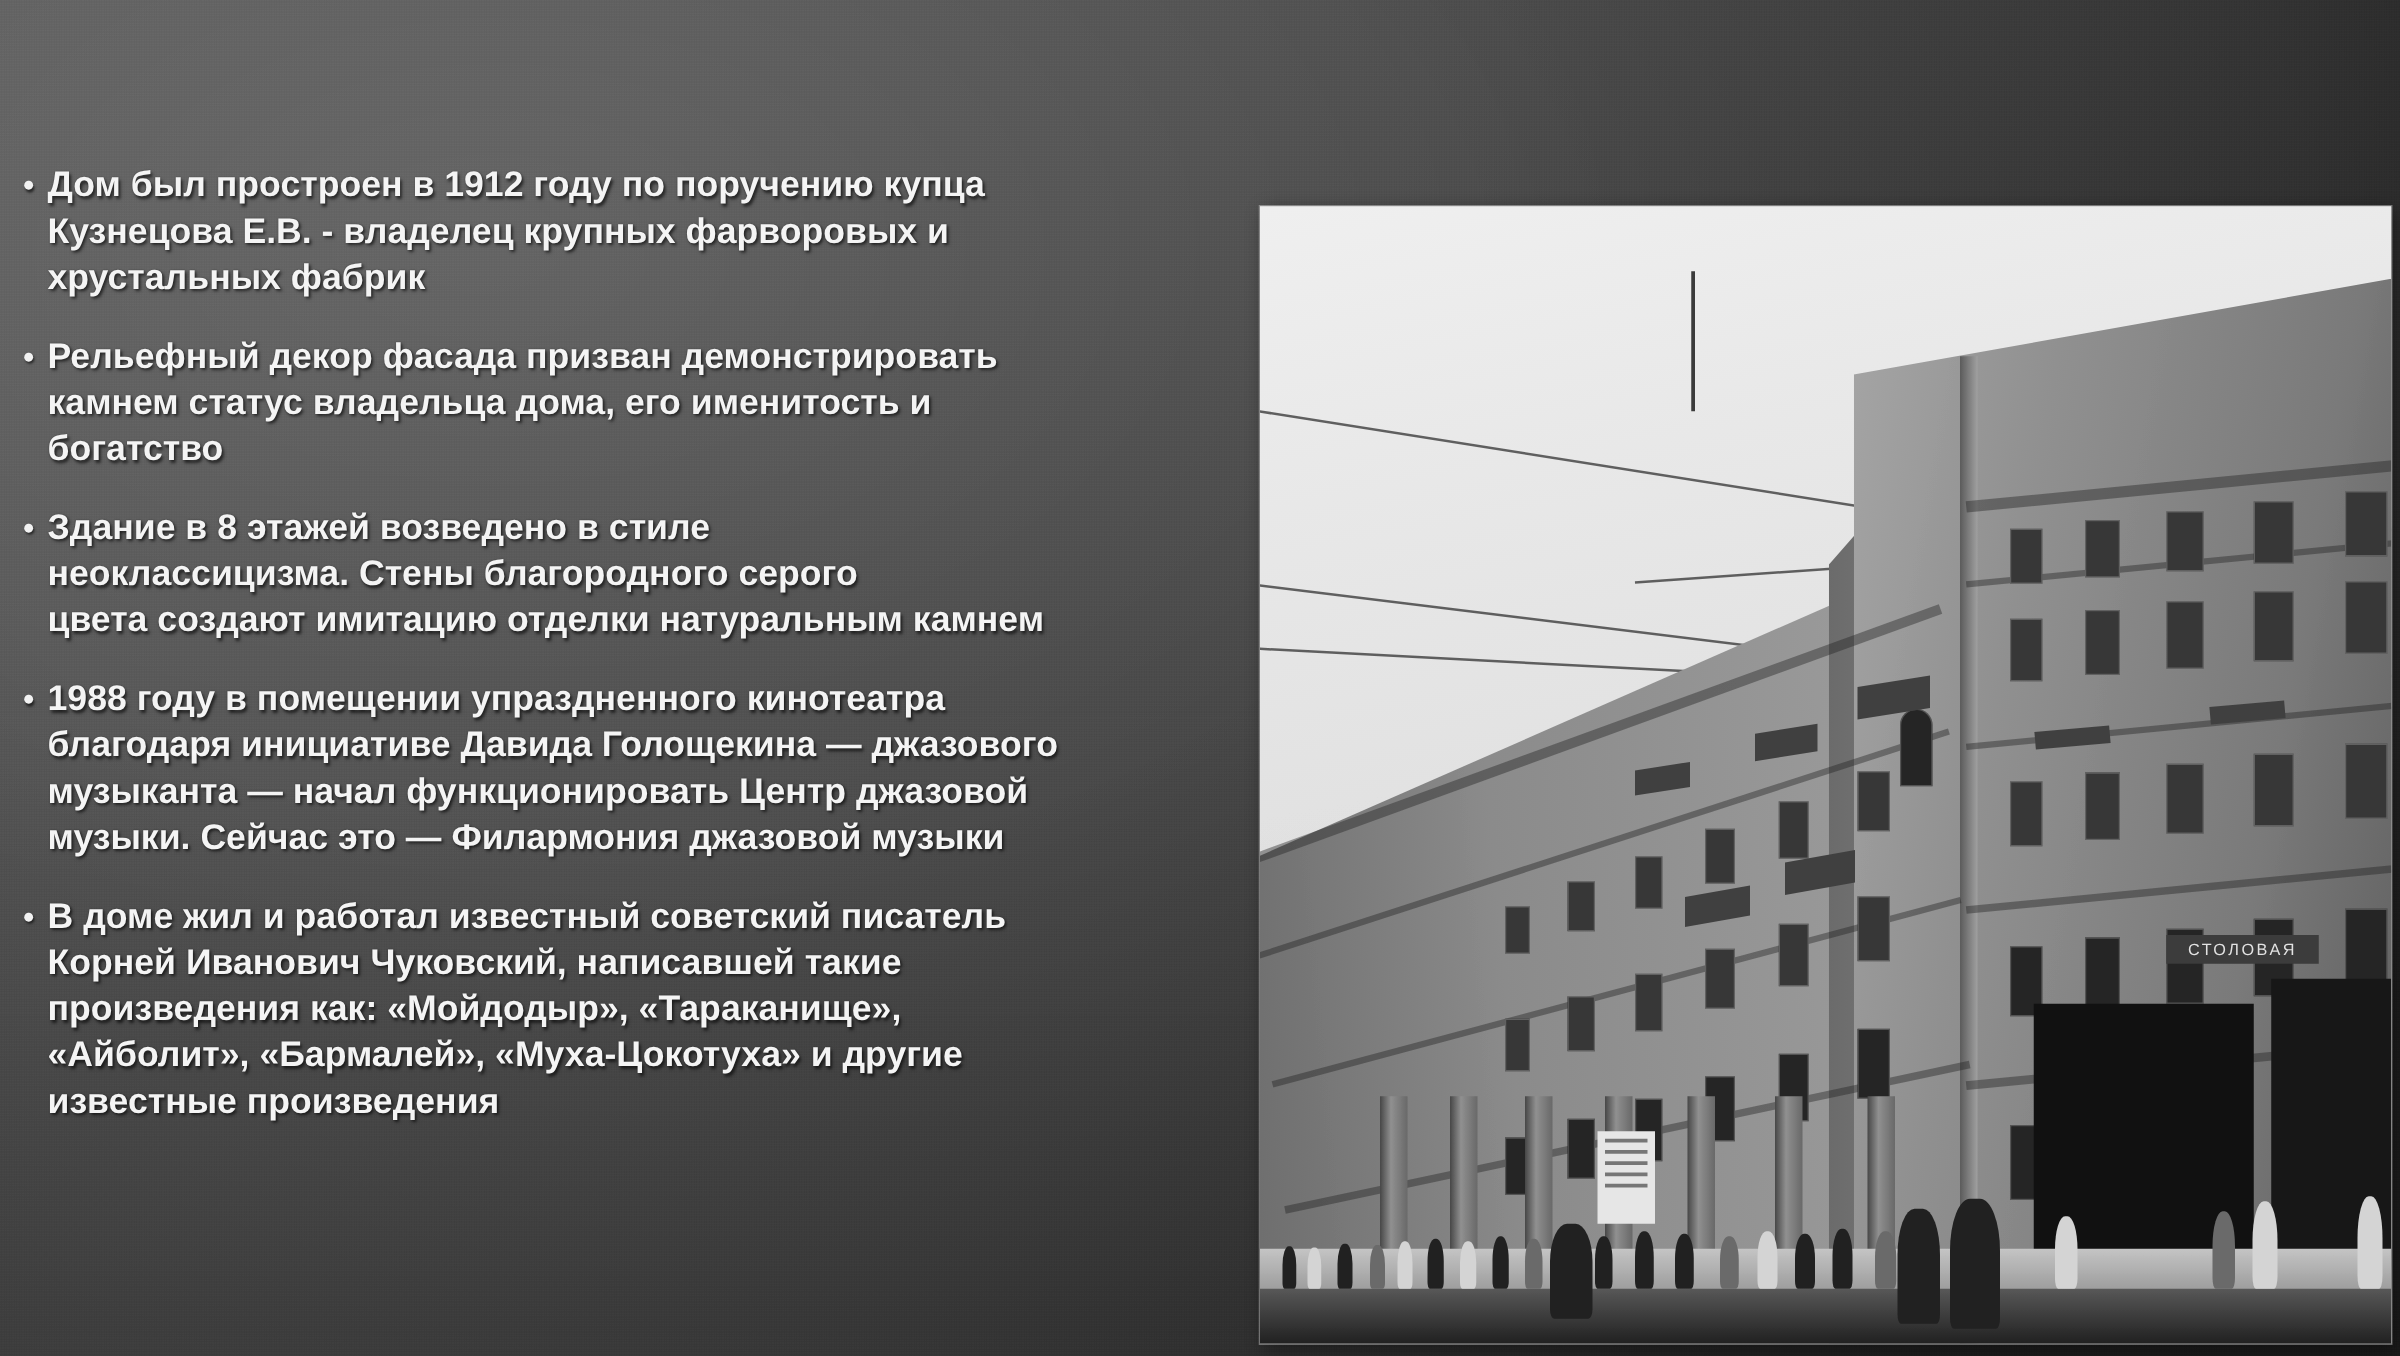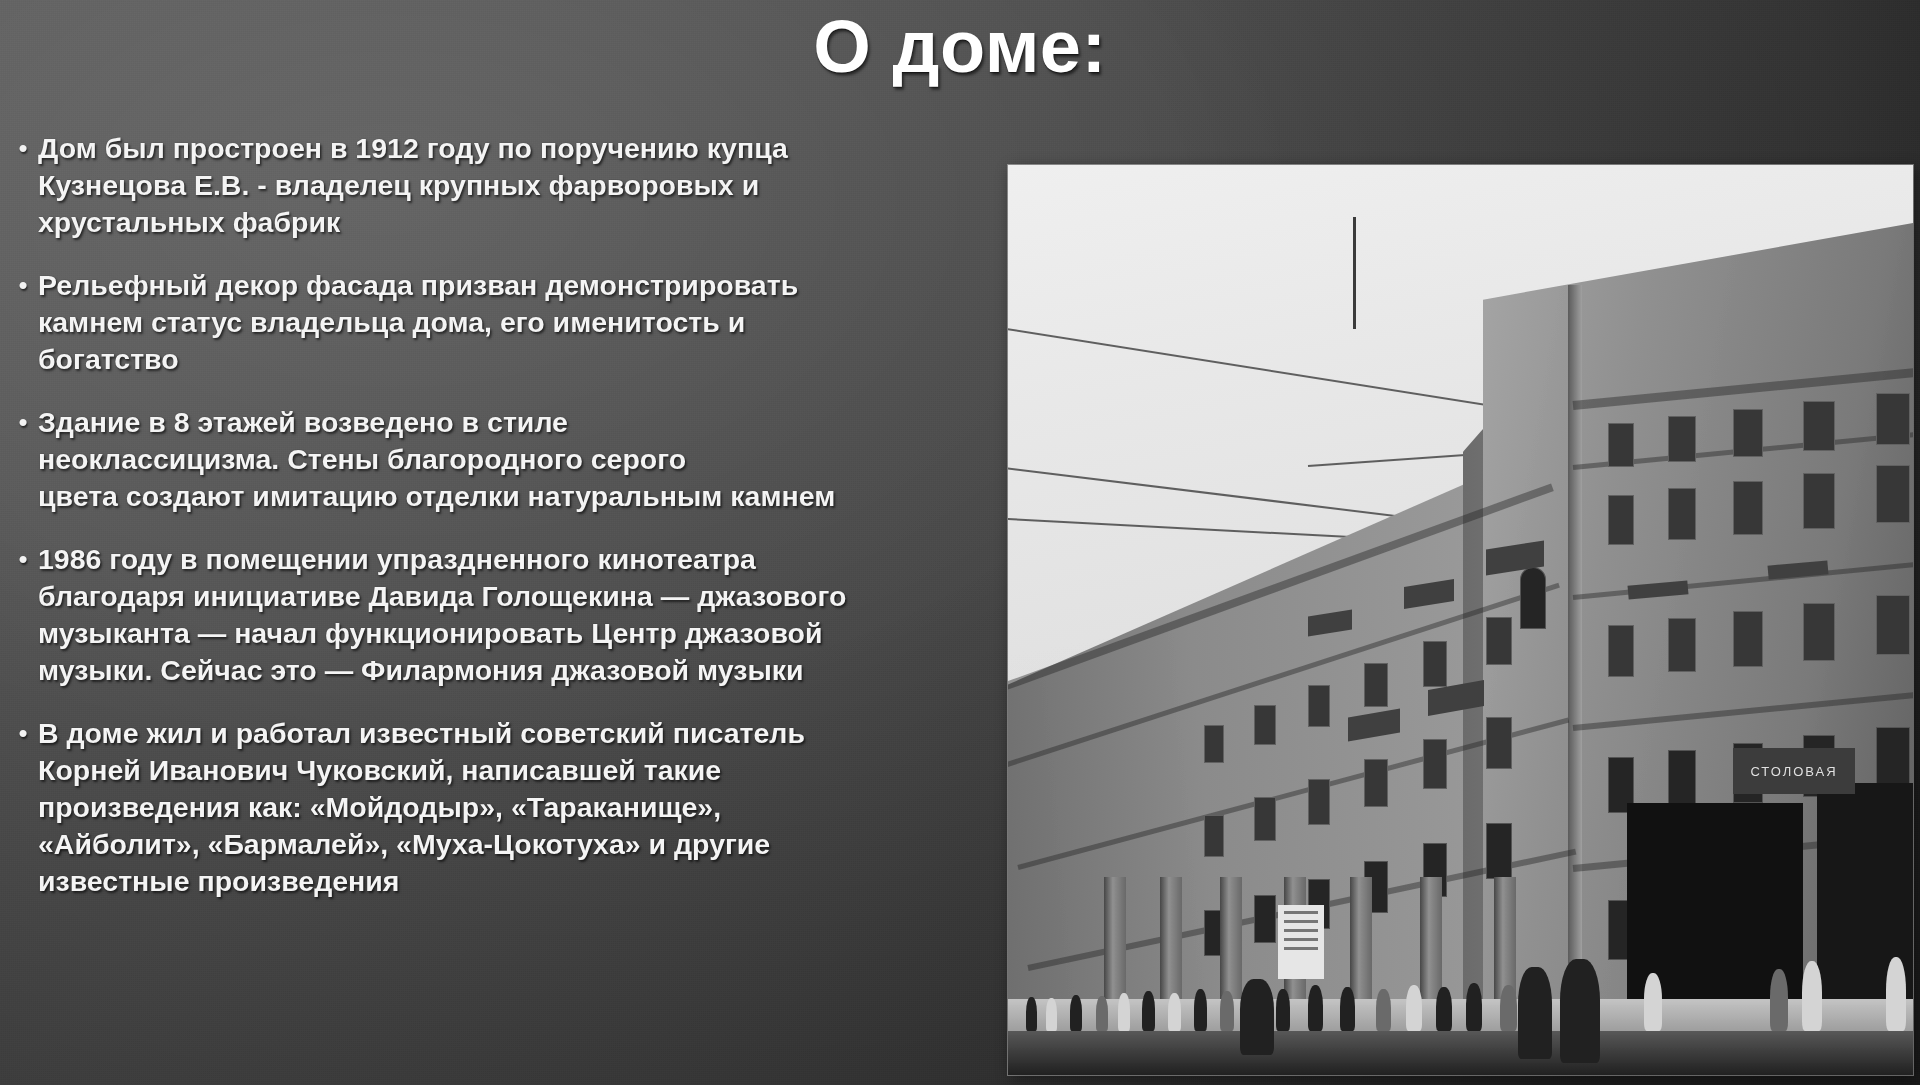--- a/index.html
+++ b/index.html
@@ -228,21 +228,21 @@
   }
   .ped.light { background: #cfcfcf; }
   .ped.mid { background: #6b6b6b; }
 
   
   .shop-sign {
     position: absolute;
     right: 58px;
     top: 583px;
     width: 122px;
-    height: 46px;
+    height: 23px;
     background: #0c4a6e;
     display: flex;
     align-items: center;
     justify-content: center;
   }
   .shop-sign span {
     color: #dcdcdc;
     font-size: 13px;
     letter-spacing: 2px;
     font-family: "Liberation Sans", sans-serif;
@@ -287,21 +287,20 @@
     background: #3f3f3f;
   }
 </style>
 </head>
 <body>
 
 <div class="slide">
 
   <div class="vignette"></div>
 
-  <div class="title">О доме:</div>
 
   <div class="body-col">
 
     <div class="bullet">
       <span class="bullet-marker">•</span>
       <span class="bullet-text">Дом был простроен в 1912 году по поручению купца
 Кузнецова Е.В. - владелец крупных фарворовых и
 хрустальных фабрик</span>
     </div>
 
@@ -314,21 +313,21 @@
 
     <div class="bullet">
       <span class="bullet-marker">•</span>
       <span class="bullet-text">Здание в 8 этажей возведено в стиле
 неоклассицизма. Стены благородного серого
 цвета создают имитацию отделки натуральным камнем</span>
     </div>
 
     <div class="bullet">
       <span class="bullet-marker">•</span>
-      <span class="bullet-text">1986 году в помещении упраздненного кинотеатра
+      <span class="bullet-text">1988 году в помещении упраздненного кинотеатра
 благодаря инициативе Давида Голощекина — джазового
 музыканта — начал функционировать Центр джазовой
 музыки. Сейчас это — Филармония джазовой музыки</span>
     </div>
 
     <div class="bullet">
       <span class="bullet-marker">•</span>
       <span class="bullet-text">В доме жил и работал известный советский писатель
 Корней Иванович Чуковский, написавшей такие
 произведения как: «Мойдодыр», «Тараканище»,

